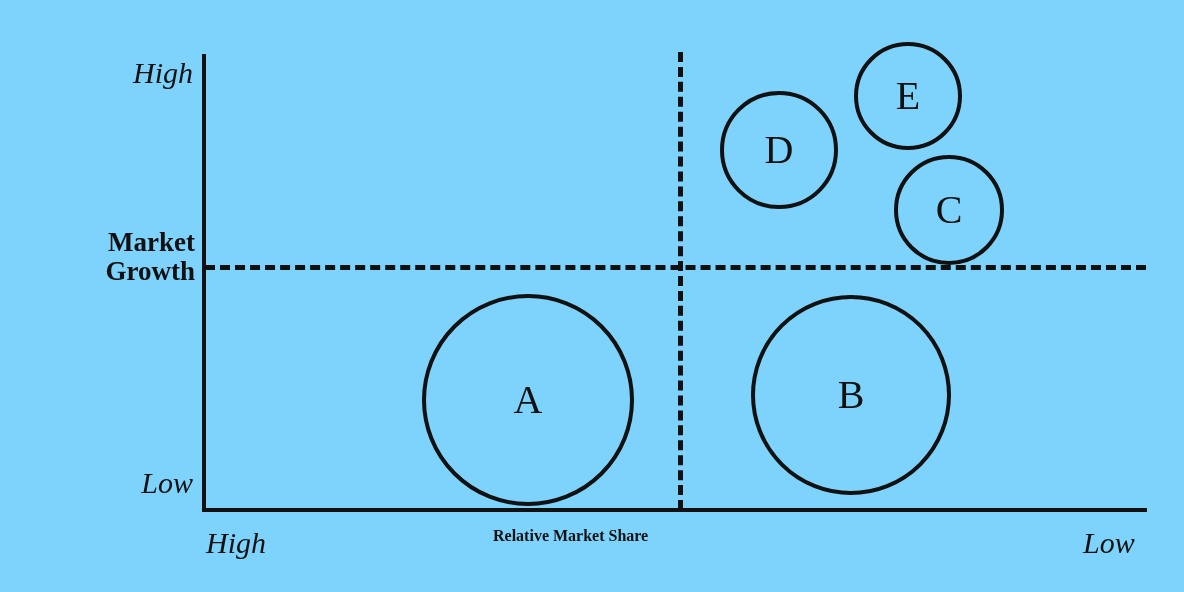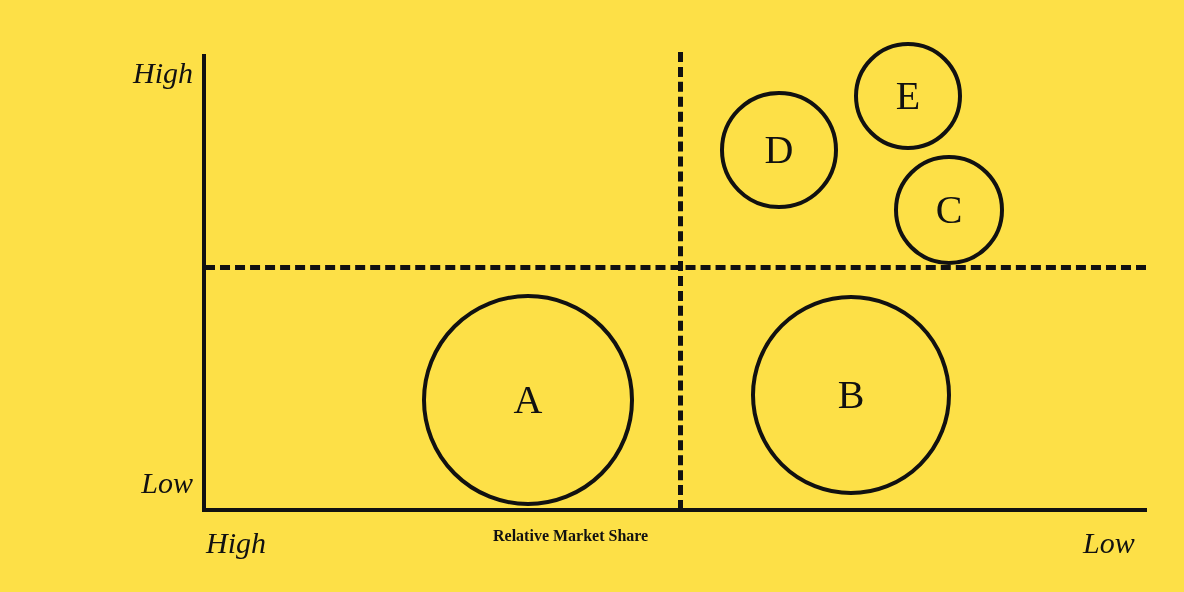--- a/index.html
+++ b/index.html
@@ -10,21 +10,21 @@
   }
   body {
     font-family: "Liberation Serif", "DejaVu Serif", serif;
     color: #000000;
   }
 
   #matrix-canvas {
     position: relative;
     width: 1184px;
     height: 592px;
-    background: #fde047;
+    background: #7dd3fc;
     overflow: hidden;
   }
 
   
   .axis-line {
     position: absolute;
     background: #111111;
   }
   #y-axis {
     left: 202px;
@@ -121,20 +121,24 @@
 
   <div class="axis-line" id="y-axis"></div>
   <div class="axis-line" id="x-axis"></div>
 
   <div id="divider-horizontal"></div>
   <div id="divider-vertical"></div>
 
   <div class="axis-endpoint" id="label-growth-high">High</div>
   <div class="axis-endpoint" id="label-growth-low">Low</div>
 
+  <div id="label-y-title">
+    <span class="title-line">Market</span>
+    <span class="title-line">Growth</span>
+  </div>
 
   <div class="axis-endpoint" id="label-share-high">High</div>
   <div class="axis-endpoint" id="label-share-low">Low</div>
 
   <div id="label-x-title">Relative Market Share</div>
 
   <div class="bubble" style="left:422px; top:294px; width:212px; height:212px;">
     <span class="bubble-label">A</span>
   </div>
 

